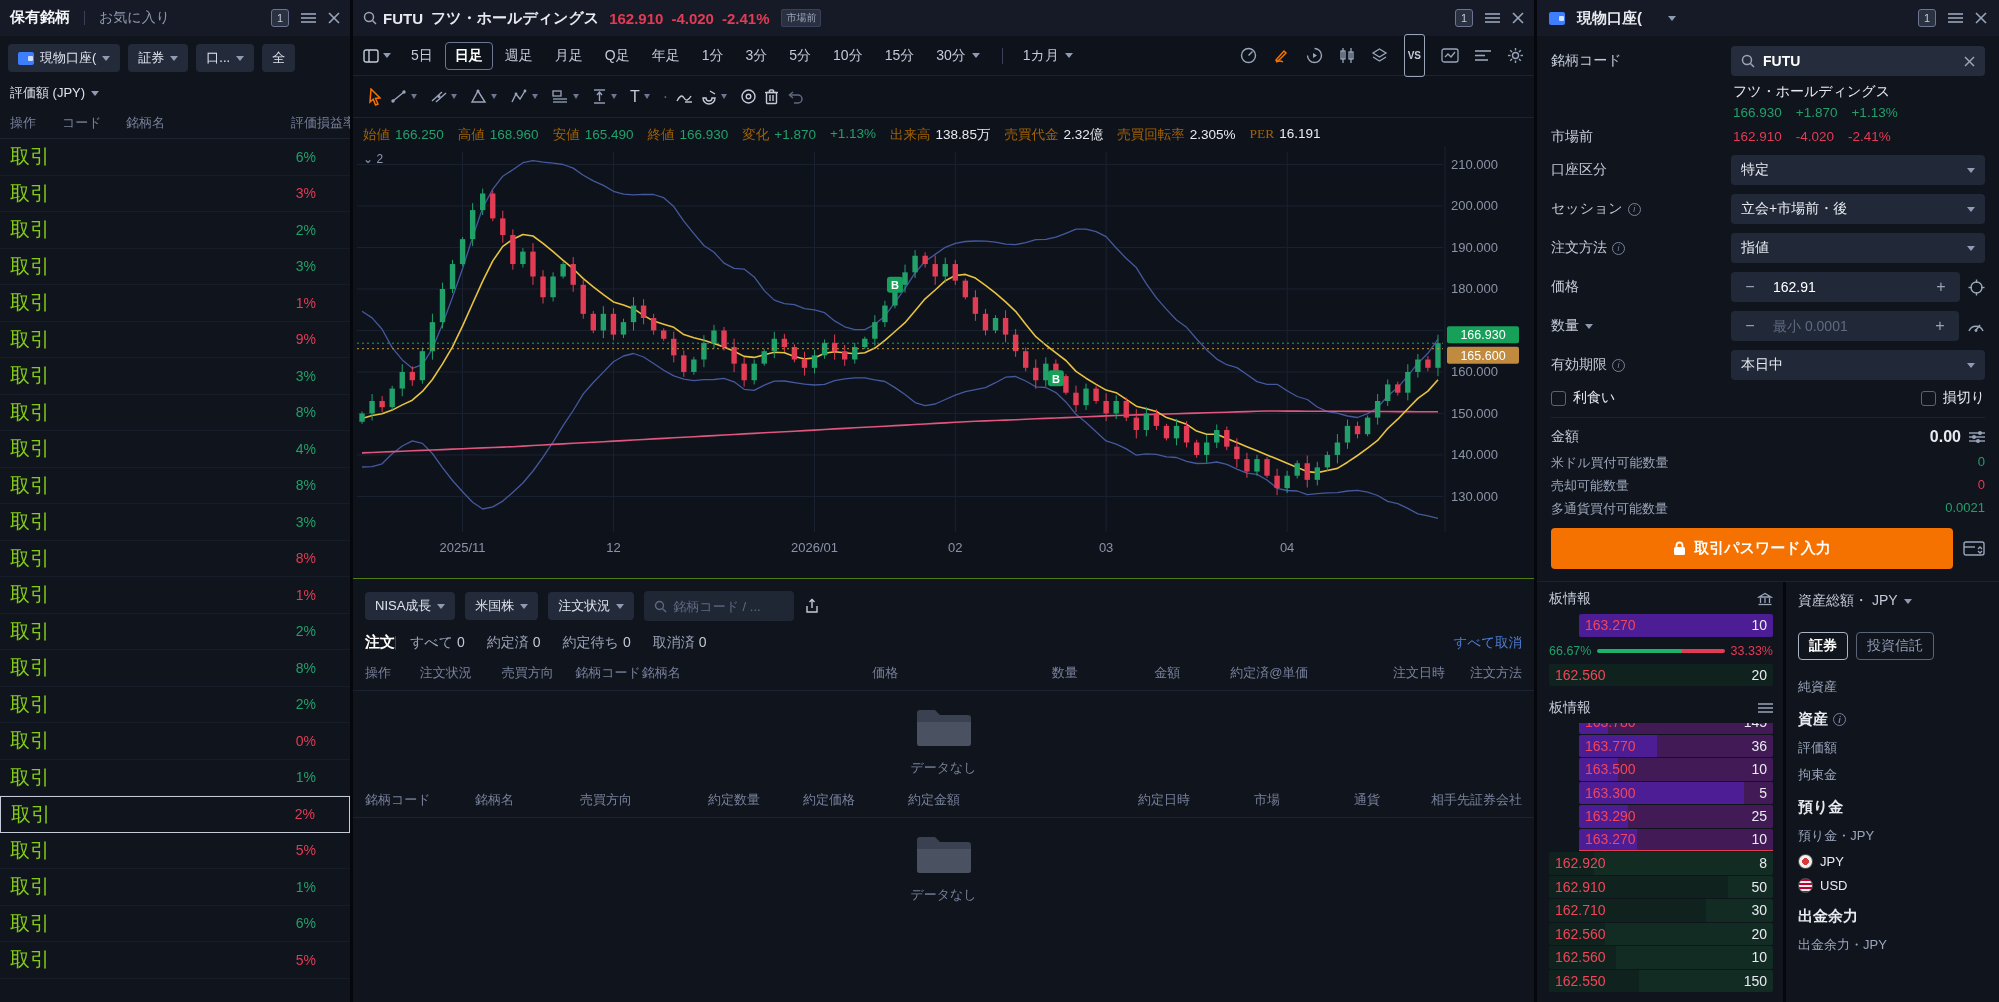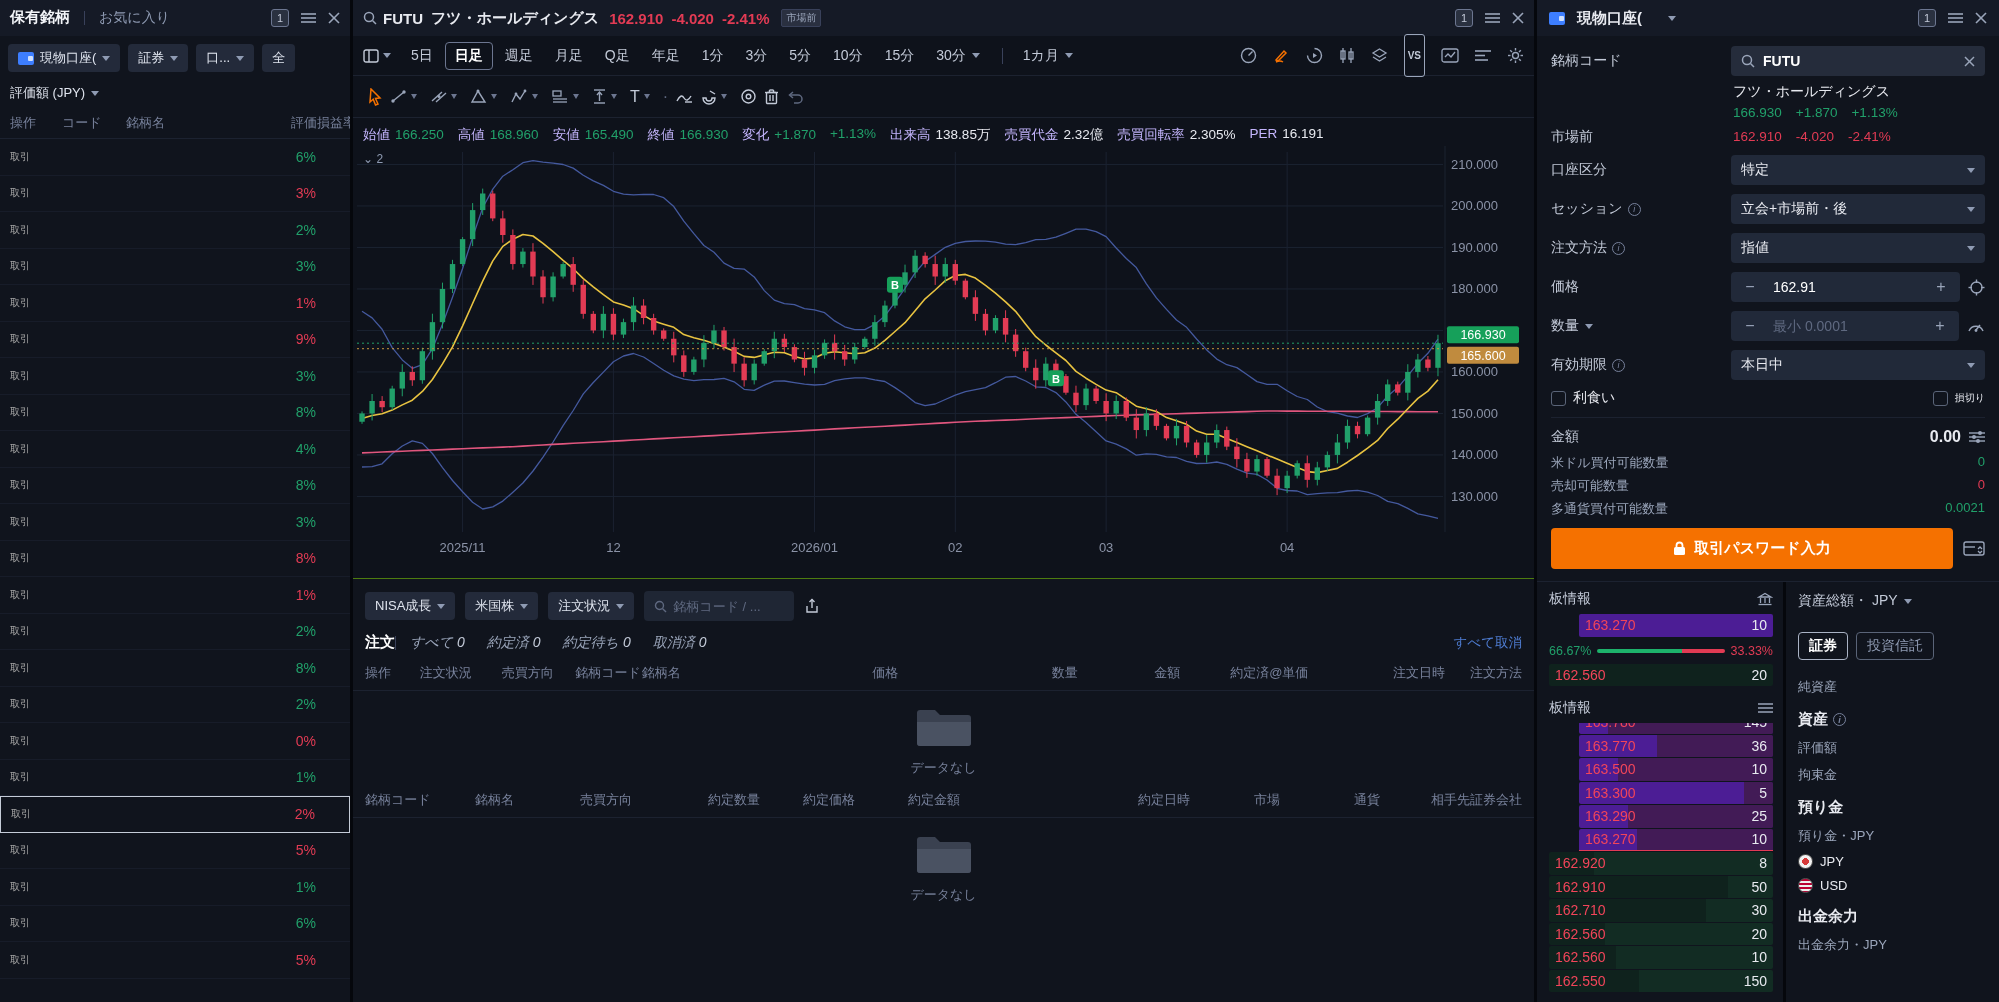--- a/index.html
+++ b/index.html
@@ -25,42 +25,42 @@
   .lp-filters { display:flex; align-items:center; gap:8px; padding:8px 8px 4px 8px; }
   .pill { background:#232a3a; border-radius:4px; height:28px; display:inline-flex; align-items:center; padding:0 10px; font-size:13px; color:#dfe4ee; white-space:nowrap; }
   .wallet { width:16px; height:13px; background:#3d7eff; border-radius:2px; position:relative; margin-right:6px; }
   .wallet:after { content:""; position:absolute; right:1px; top:4px; width:5px; height:5px; background:#cfe0ff; border-radius:1px; }
   .lp-sort { padding:8px 10px 6px 10px; font-size:13px; color:#dfe4ee; }
   .lp-thead { display:flex; padding:6px 10px; font-size:13px; color:#77819b; border-bottom:1px solid #1c2230; }
   .lp-thead .c1{ width:52px; } .lp-thead .c2{ width:64px; } .lp-thead .c3{ flex:1; } .lp-thead .c4{ width:84px; text-align:right; margin-right:-16px; white-space:nowrap; }
   .h-rows { flex:1; overflow:hidden; }
   .h-row { height:36.5px; display:flex; align-items:center; padding:0 10px; border-bottom:1px solid #171c29; position:relative; }
   .h-row.sel { border:1px solid #c5ccd8; }
-  .h-act { color:#a3a3a3; font-size:10px; width:116px; }
+  .h-act { color:#84cc16; font-size:20px; width:116px; }
   .h-pct { margin-left:auto; font-size:14px; width:70px; text-align:right; padding-right:24px; }
 
   
   .center-panel { flex:1 1 auto; display:flex; flex-direction:column; background:#0e121b; min-width:0; }
   .quote-header { height:36px; background:#151a26; display:flex; align-items:center; padding:0 10px; flex:0 0 auto; }
   .q-sym { font-weight:bold; font-size:15px; margin:0 8px 0 6px; }
   .q-name { font-size:15px; font-weight:bold; margin-right:10px; }
   .q-px { color:#e23b54; font-size:15px; font-weight:bold; margin-right:8px; }
   .q-badge { background:#2a3040; color:#9aa5ba; font-size:10px; padding:1px 4px; border-radius:2px; border:1px solid #39415a; margin-left:4px; }
   .toolbar { height:40px; display:flex; align-items:center; padding:0 10px; border-bottom:1px solid #1c2230; flex:0 0 auto; }
   .tf { background:none; border:none; color:#c3cad8; font-size:14px; padding:4px 9px; margin-right:2px; cursor:pointer; font-family:inherit; border-radius:4px; border:1px solid transparent; }
   .tf.active { border:1px solid #6c7690; color:#fff; font-weight:bold; }
   .tb-sep { width:1px; height:16px; background:#39415a; margin:0 10px; }
   .tb-icons { margin-left:auto; display:flex; gap:16px; align-items:center; }
   .vsbox { border:1.4px solid #9aa5ba; border-radius:3px; font-size:10px; font-weight:bold; padding:15px 3px; color:#c3cad8; }
   .draw-toolbar { height:42px; display:flex; align-items:center; gap:7px; padding:0 14px; border-bottom:1px solid #1c2230; flex:0 0 auto; }
   .dt-group { display:flex; align-items:center; gap:2px; margin-right:6px; }
   .dt-caret { border-top-color:#6c7690; border-left-width:3.5px; border-right-width:3.5px; margin-left:2px; }
   .chart-area { position:relative; flex:0 0 auto; height:460px; }
   .ohlc-stats { position:absolute; left:10px; top:8px; display:flex; gap:14px; font-size:13.5px; z-index:3; white-space:nowrap; }
-  .stat .s-l { color:#c4b5fd; margin-right:5px; }
+  .stat .s-l { color:#a16207; margin-right:5px;font-family:Liberation Serif, serif; }
   .ind-chip { position:absolute; left:10px; top:34px; color:#8f9bb3; font-size:12px; z-index:3; }
   .bottom-panel { flex:1 1 auto; border-top:1px solid #4d7c0f; display:flex; flex-direction:column; overflow:hidden; background:#10141d; }
   .bp-filters { display:flex; align-items:center; gap:10px; padding:12px 12px 8px 12px; }
   .searchbox { background:#1f2634; border-radius:4px; height:30px; display:flex; align-items:center; padding:0 10px; width:150px; }
   .searchbox input { background:none; border:none; outline:none; color:#dfe4ee; font-size:13px; width:100%; font-family:inherit; }
   .searchbox input::placeholder { color:#5f6980; }
   .bp-tabs { display:flex; align-items:center; padding:4px 12px 8px 12px; font-size:14px; color:#9aa5ba; }
   .bp-tab-main { color:#fff; font-weight:bold; font-size:15px; }
   .cnt-n { color:#c3cad8; margin-left:4px; }
   .cancel-all { margin-left:auto; color:#4e7cd1; font-size:13.5px; }
@@ -832,21 +832,21 @@
                 <path d="M3 8 V14 H13 V8"></path>
                 <line x1="8" y1="1.5" x2="8" y2="10"></line>
                 <path d="M5.5 4 L8 1.5 L10.5 4"></path>
               </g>
             </svg>
           </span>
       </div>
       <div class="bp-tabs">
         <span class="bp-tab-main">注文</span>
         <span class="lp-sep"></span>
-        <span style="display:flex;gap:22px;font-style:italic;">
+        <span style="display:flex;gap:22px;">
             <span class="cnt">すべて<span class="cnt-n">0</span></span>
             <span class="cnt">約定済<span class="cnt-n">0</span></span>
             <span class="cnt">約定待ち<span class="cnt-n">0</span></span>
             <span class="cnt">取消済<span class="cnt-n">0</span></span>
           </span>
         <span class="cancel-all">すべて取消</span>
       </div>
       <div class="thead-row">
           <span class="th" style="width: 64px;">操作</span>
           <span class="th" style="width: 96px;">注文状況</span>
@@ -1028,21 +1028,21 @@
         <span class="f-field">
             <span>本日中</span>
             <span class="caret"></span>
           </span>
       </div>
       <div class="chk-row">
         <span class="chk"></span>
         <span style="font-size:14px;color:#e8eaf0;">利食い</span>
         <span style="margin-left:auto;display:flex;align-items:center;">
           <span class="chk"></span>
-          <span style="font-size:10px;color:#e8eaf0;">損切り</span>
+          <span style="font-size:14px;color:#e8eaf0;">損切り</span>
         </span>
       </div>
       <div class="amount-row">
         <span class="f-label">金額</span>
         <span class="amount-val">0.00</span>
         <span class="icon" style="margin-left:8px;">
             <svg width="16" height="14">
               <g stroke="#9aa5ba" stroke-width="1.4">
                 <line x1="0" y1="3" x2="16" y2="3"></line>
                 <line x1="0" y1="7" x2="16" y2="7"></line>

